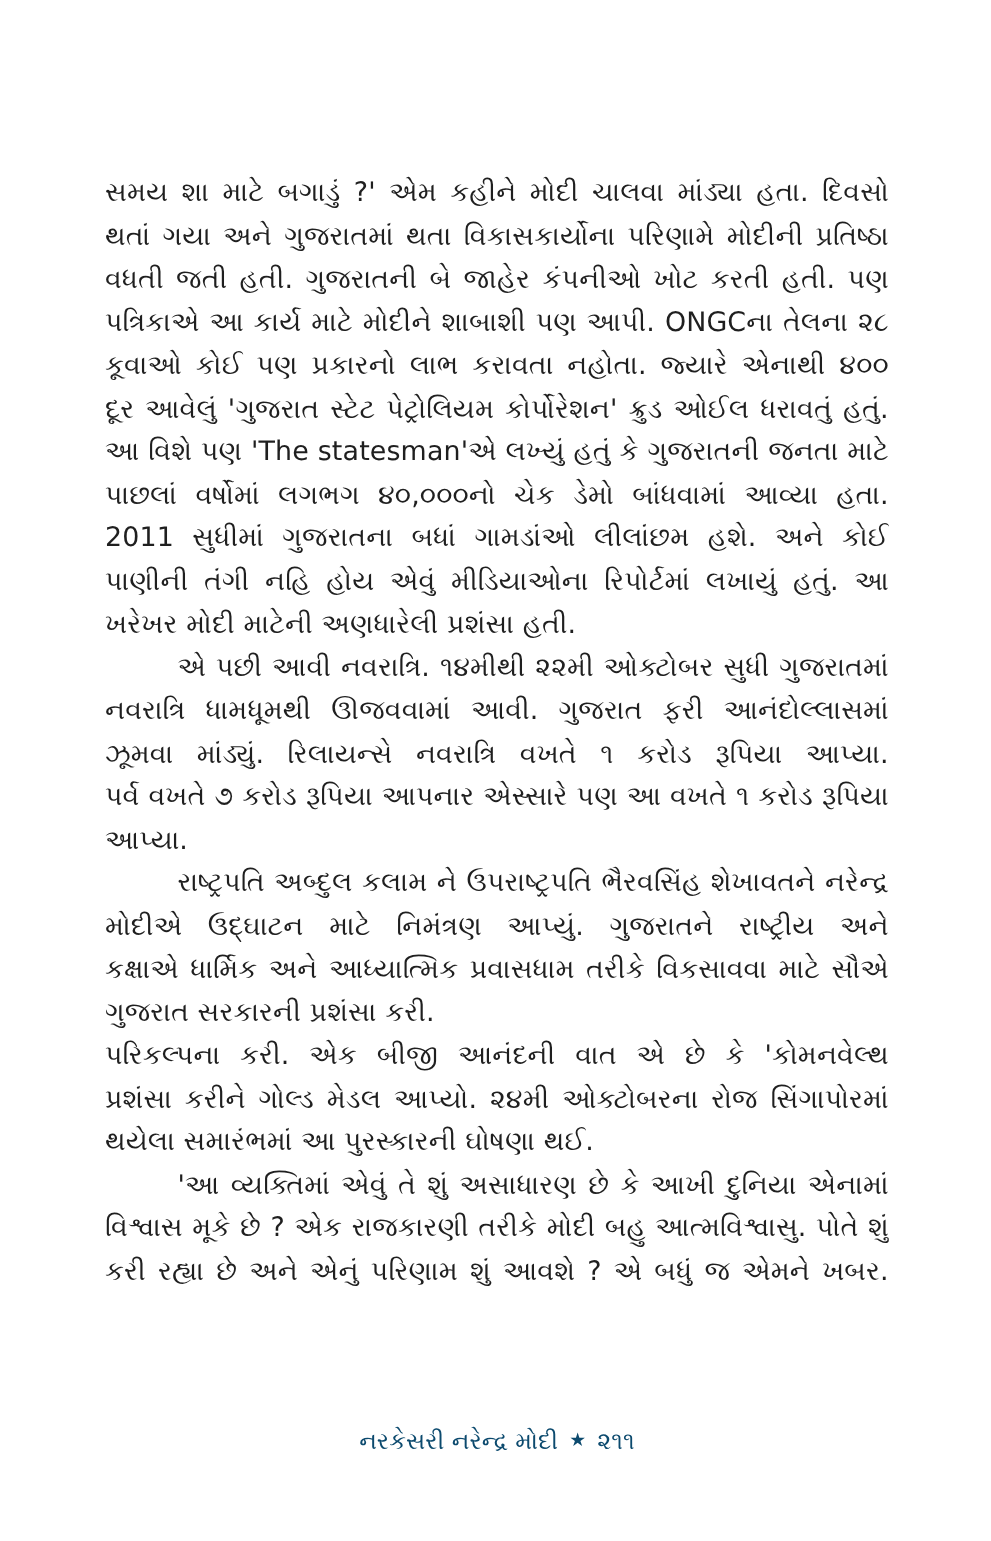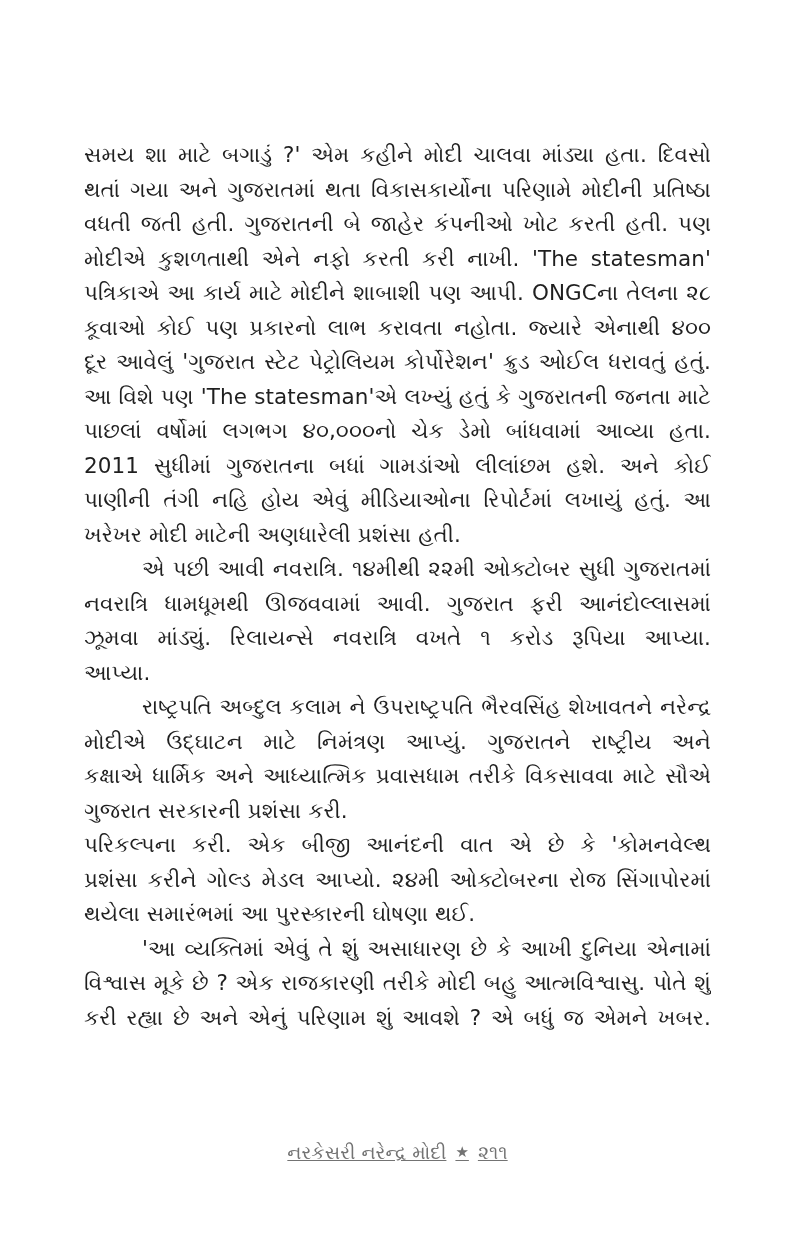--- a/index.html
+++ b/index.html
@@ -42,52 +42,51 @@
     text-indent: 58px;
   }
   .footer {
     position: absolute;
     left: 84px;
     top: 1139px;
     width: 627px;
     text-align: center;
     font-size: 19px;
     line-height: 26px;
-    color: #737373;
-    text-decoration: underline;
+    color: #0c4a6e;
   }
   .footer .star {
     padding: 0 9px;
     font-size: 15px;
     vertical-align: 2px;
   }
 </style>
 </head>
 <body>
 
 <div class="page">
   <div class="text-block">
       <div class="para">
         <div class="line">સમય શા માટે બગાડું ?' એમ કહીને મોદી ચાલવા માંડ્યા હતા. દિવસો પસાર</div>
         <div class="line">થતાં ગયા અને ગુજરાતમાં થતા વિકાસકાર્યોના પરિણામે મોદીની પ્રતિષ્ઠા</div>
         <div class="line">વધતી જતી હતી. ગુજરાતની બે જાહેર કંપનીઓ ખોટ કરતી હતી. પણ</div>
-        <div class="line">મોદીએ કુશળતાથી એને નફો કરતી કરી નાખી. 'The statesman'</div>
         <div class="line">પત્રિકાએ આ કાર્ય માટે મોદીને શાબાશી પણ આપી. ONGCના તેલના ૨૮</div>
         <div class="line">કૂવાઓ કોઈ પણ પ્રકારનો લાભ કરાવતા નહોતા. જ્યારે એનાથી ૪૦૦ મીટર</div>
         <div class="line">દૂર આવેલું 'ગુજરાત સ્ટેટ પેટ્રોલિયમ કોર્પોરેશન' ક્રુડ ઓઈલ ધરાવતું હતું.</div>
         <div class="line">આ વિશે પણ 'The statesman'એ લખ્યું હતું કે ગુજરાતની જનતા માટે</div>
         <div class="line">પાછલાં વર્ષોમાં લગભગ ૪૦,૦૦૦નો ચેક ડેમો બાંધવામાં આવ્યા હતા.</div>
         <div class="line">2011 સુધીમાં ગુજરાતના બધાં ગામડાંઓ લીલાંછમ હશે. અને કોઈ ગામમાં</div>
         <div class="line">પાણીની તંગી નહિ હોય એવું મીડિયાઓના રિપોર્ટમાં લખાયું હતું. આ</div>
         <div class="line end">ખરેખર મોદી માટેની અણધારેલી પ્રશંસા હતી.</div>
       </div>
       <div class="para">
         <div class="line indent">એ પછી આવી નવરાત્રિ. ૧૪મીથી ૨૨મી ઓક્ટોબર સુધી ગુજરાતમાં</div>
         <div class="line">નવરાત્રિ ધામધૂમથી ઊજવવામાં આવી. ગુજરાત ફરી આનંદોલ્લાસમાં</div>
         <div class="line">ઝૂમવા માંડ્યું. રિલાયન્સે નવરાત્રિ વખતે ૧ કરોડ રૂપિયા આપ્યા. ઉત્તરાયણના</div>
+        <div class="line">પર્વ વખતે ૭ કરોડ રૂપિયા આપનાર એસ્સારે પણ આ વખતે ૧ કરોડ રૂપિયા</div>
         <div class="line end">આપ્યા.</div>
       </div>
       <div class="para">
         <div class="line indent">રાષ્ટ્રપતિ અબ્દુલ કલામ ને ઉપરાષ્ટ્રપતિ ભૈરવસિંહ શેખાવતને નરેન્દ્ર</div>
         <div class="line">મોદીએ ઉદ્ઘાટન માટે નિમંત્રણ આપ્યું. ગુજરાતને રાષ્ટ્રીય અને આંતરરાષ્ટ્રીય</div>
         <div class="line">કક્ષાએ ધાર્મિક અને આધ્યાત્મિક પ્રવાસધામ તરીકે વિકસાવવા માટે સૌએ</div>
         <div class="line end">ગુજરાત સરકારની પ્રશંસા કરી.</div>
       </div>
       <div class="para">
         <div class="line">પરિકલ્પના કરી. એક બીજી આનંદની વાત એ છે કે 'કોમનવેલ્થ એસોસિએશન</div>

